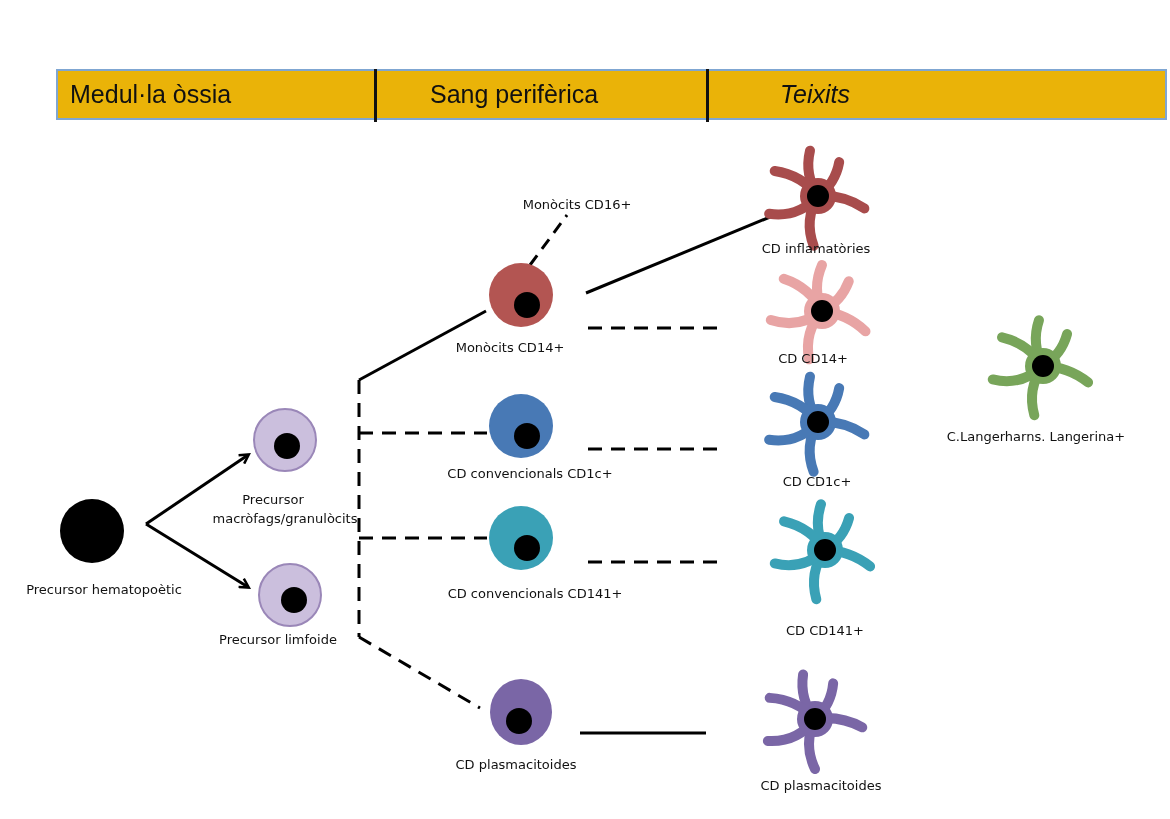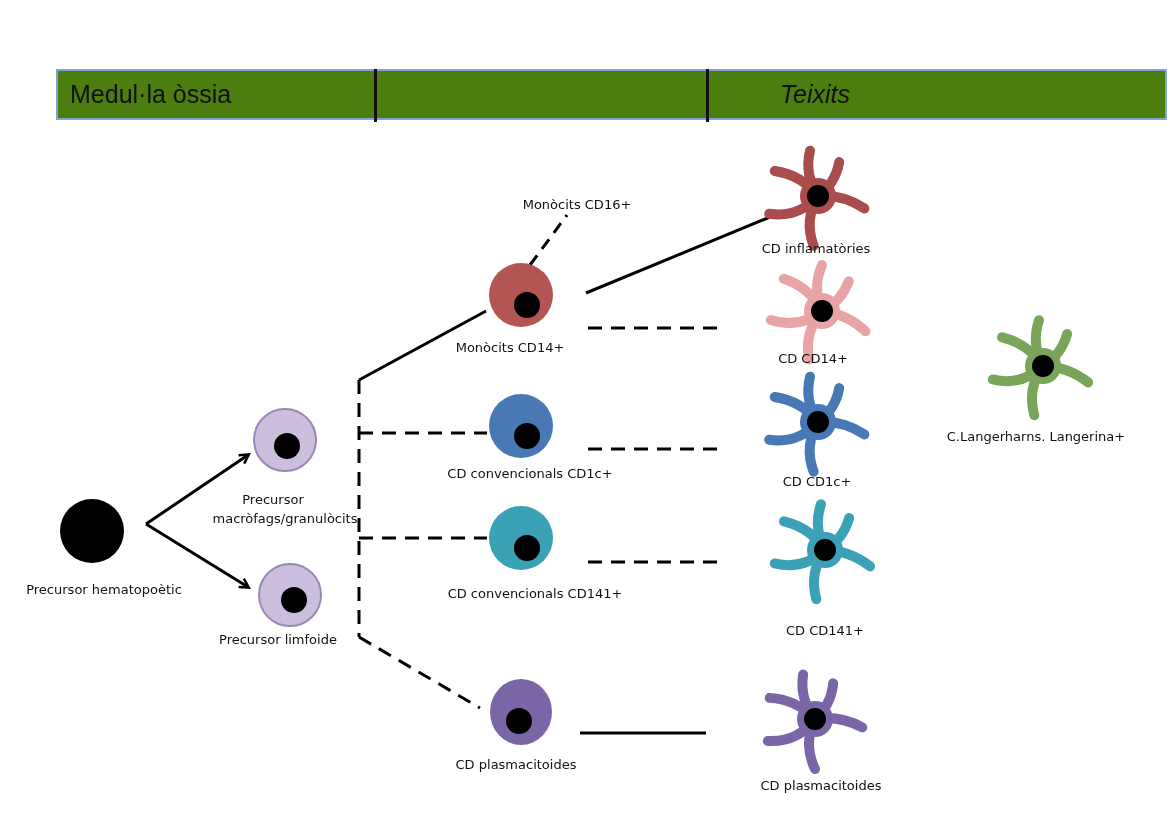--- a/index.html
+++ b/index.html
@@ -1,28 +1,29 @@
 <!DOCTYPE html>
 <html><head>
 <meta charset="utf-8">
 <style>
   html, body { margin:0; padding:0; background:#ffffff; }
   body { width:1170px; height:819px; position:relative; overflow:hidden; font-family:"DejaVu Sans", sans-serif; }
-  #header { position:absolute; left:56px; top:69px; width:1111px; height:51px; background:#4d7c0f; border:2px solid #7fa6d2; box-sizing:border-box;padding-left:8px; }
+  #header { position:absolute; left:56px; top:69px; width:1111px; height:51px; background:#eab308; border:2px solid #7fa6d2; box-sizing:border-box;padding-left:8px; }
   .hcell { position:absolute; top:0; height:100%; display:flex; align-items:center; font-size:25px; color:#111; font-family:"Liberation Sans", sans-serif; }
   .hdiv { position:absolute; top:-2px; width:3px; height:53px; background:#111; }
   #diagram { position:absolute; left:0; top:0; }
   .lbl { font-family:"DejaVu Sans", sans-serif; font-size:13px; fill:#111; }
 </style>
 </head>
 <body>
 
 <div id="header">
   <div class="hcell" style="left:12px;">Medul·la òssia</div>
   <div class="hdiv" style="left:316px;"></div>
+  <div class="hcell" style="left:372px;">Sang perifèrica</div>
   <div class="hdiv" style="left:648px;"></div>
   <div class="hcell" style="left:722px;font-style:italic;">Teixits</div>
 </div>
 
 <svg id="diagram" width="1170" height="819" viewBox="0 0 1170 819">
   <defs>
     <marker id="arrow" markerWidth="12" markerHeight="12" refX="9" refY="6" orient="auto" markerUnits="userSpaceOnUse">
       <path d="M1,1 L10,6 L1,11" fill="none" stroke="#000" stroke-width="2.5"></path>
     </marker>
     <radialGradient id="shade" cx="40%" cy="35%" r="65%">

